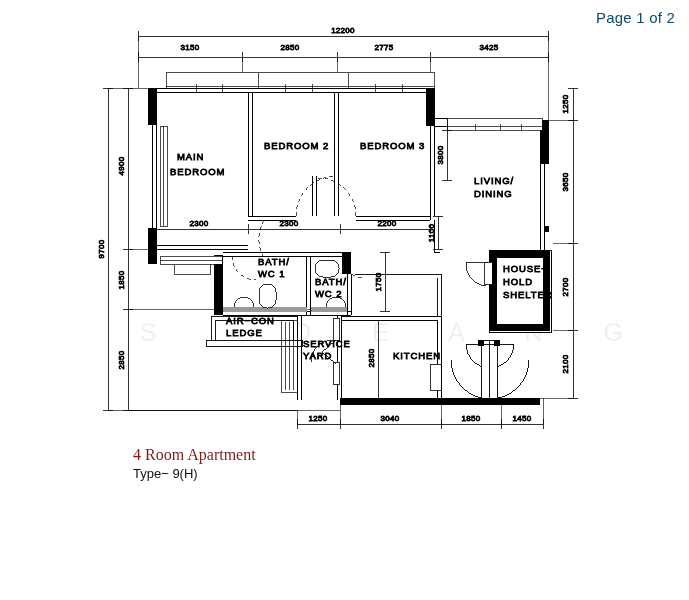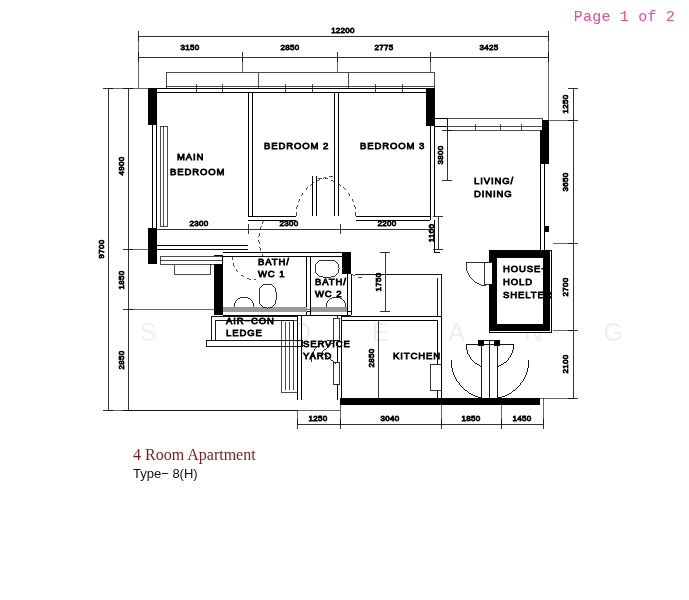--- a/index.html
+++ b/index.html
@@ -5,21 +5,21 @@
   html,body{margin:0;padding:0;}
   body{
     width:689px;height:600px;background:#ffffff;
     font-family:"Liberation Sans", sans-serif;
     color:#000;overflow:hidden;position:relative;
   }
   #page{position:relative;width:689px;height:600px;}
 
   .page-label{
     position:absolute;right:14px;top:9px;
-    font-size:15px;color:#ec4899;letter-spacing:0.2px;font-family:Liberation Mono, monospace;
+    font-size:15px;color:#0c4a6e;letter-spacing:0.2px;
   }
 
   .plan{position:absolute;left:0;top:0;width:689px;height:600px;}
 
   .caption{position:absolute;left:133px;top:445px;}
   .caption .title{
     font-family:"Liberation Serif", serif;
     font-size:16px;color:#7f1d1d;line-height:19px;
   }
   .caption .subtitle{
@@ -392,16 +392,16 @@
       <text class="rm" x="393" y="359">KITCHEN</text>
 
       <text class="rm" x="503" y="272">HOUSE−</text>
       <text class="rm" x="503" y="285">HOLD</text>
       <text class="rm" x="503" y="298">SHELTER</text>
     </g>
   </svg>
 
   <div class="caption">
     <div class="title">4 Room Apartment</div>
-    <div class="subtitle">Type−  8(H)</div>
+    <div class="subtitle">Type−  9(H)</div>
   </div>
 
 </div>
 
 </body></html>

